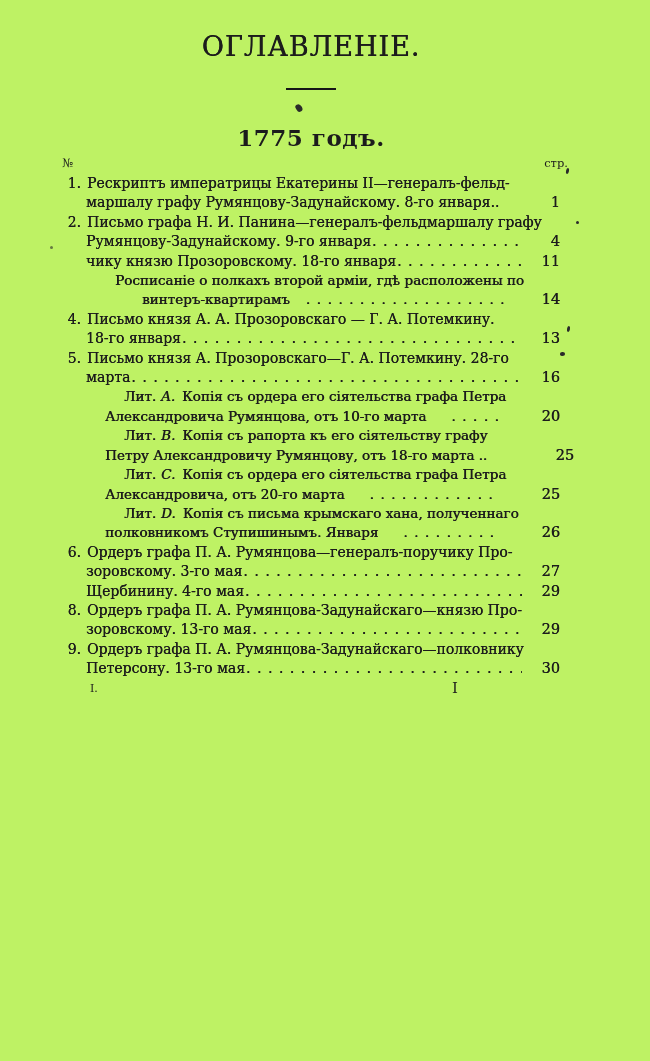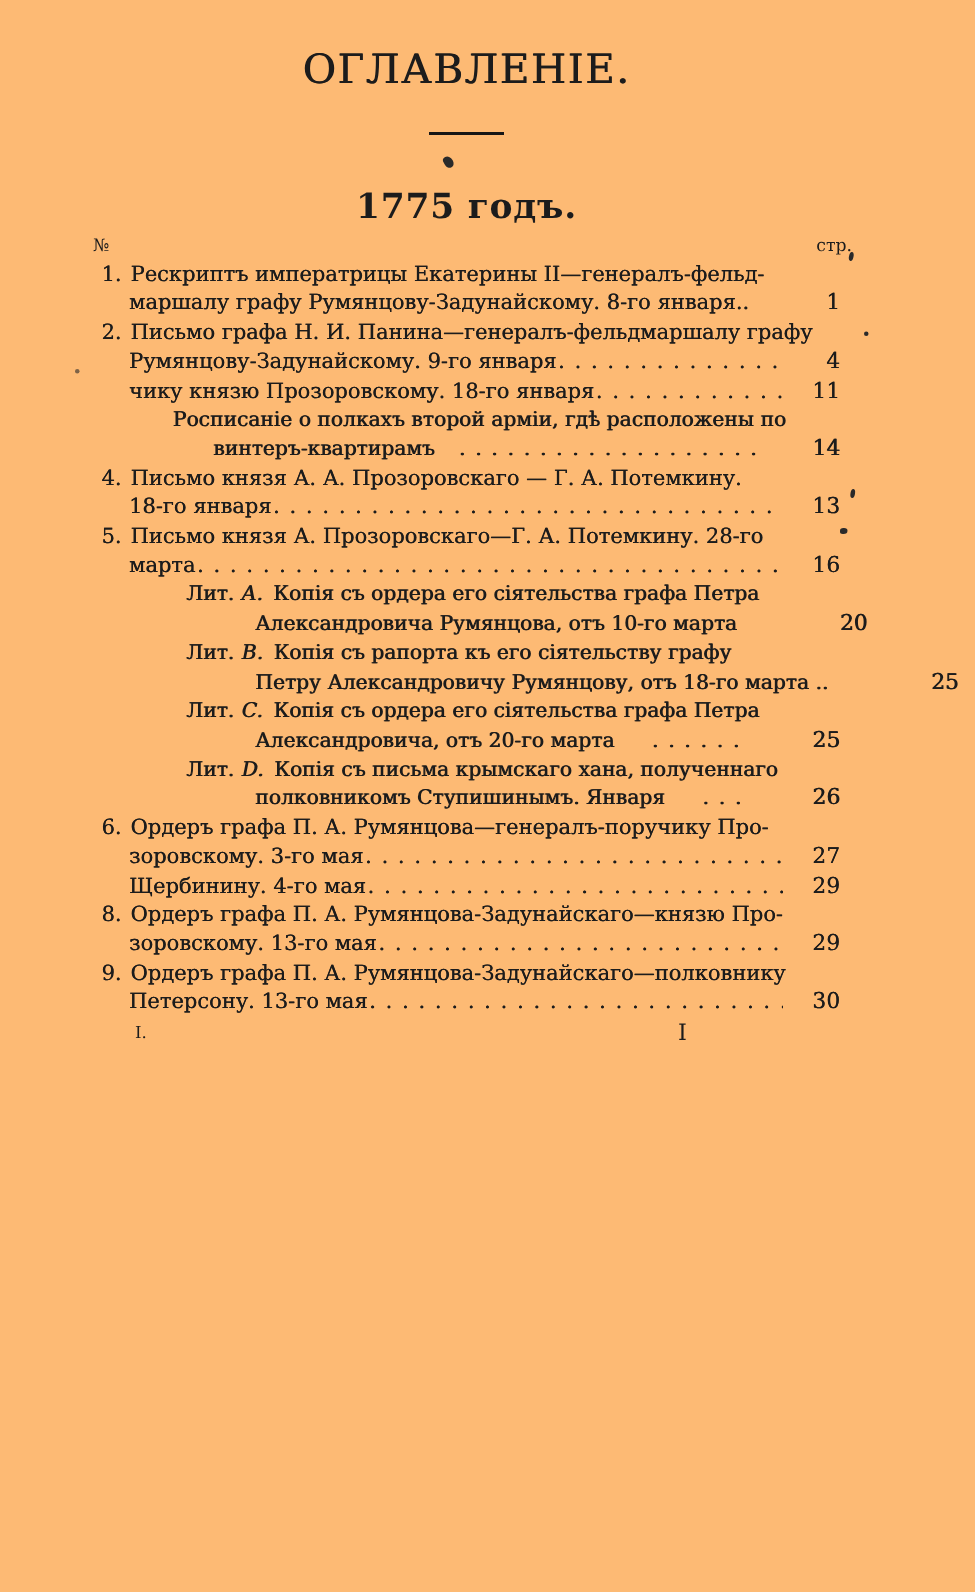--- a/index.html
+++ b/index.html
@@ -1,17 +1,17 @@
 <!DOCTYPE html>
 <html><head>
 <meta charset="utf-8">
 <style>
   html,body{margin:0;padding:0;}
   body{width:650px;height:1061px;background:#fcfcfa;}
-  .page{position:relative;width:650px;height:1061px;background:#fdba74;overflow:hidden;
+  .page{position:relative;width:650px;height:1061px;background:#bef264;overflow:hidden;
         font-family:"DejaVu Serif",serif;color:#1c1c1c;}
   .content{position:absolute;left:62px;top:0;width:498px;}
 
   .title{margin-top:33px;font-size:27px;line-height:27px;text-align:center;
          letter-spacing:1px;text-shadow:0.4px 0 0 currentColor;}
   .rule{width:50px;height:0;border-top:2.5px solid #161616;margin:28px auto 0;}
   .year{margin-top:36px;font-size:23px;line-height:24px;font-weight:bold;
         text-align:center;letter-spacing:0.5px;}
 
   .cols{display:flex;justify-content:space-between;margin-top:6px;
@@ -21,21 +21,21 @@
   .toc{margin-top:4px;}
   .entry{margin:0;}
   .line{white-space:nowrap;line-height:19.4px;font-size:14px;
         text-shadow:0.2px 0 0 currentColor;}
   .entry.sub .line,.entry.lit .line{font-size:13.5px;text-shadow:0.5px 0 0 currentColor;}
   .main .line.first{margin-left:3px;}
   .main .line.cont{margin-left:24px;justify-content:flex-end;}
   .sub  .line.first{margin-left:53px;}
   .sub  .line.cont{margin-left:80px;gap:15px;}
   .lit  .line.first{margin-left:62px;}
-  .lit  .line.cont{margin-left:108px;gap:24px;}
+  .lit  .line.cont{margin-left:43px;gap:24px;}
   .num{display:inline-block;min-width:16px;margin-right:6px;text-align:right;}
   .lit-prefix{margin-right:5px;}
   .lit-letter{font-style:italic;margin-right:7px;}
 
   .line.last{display:flex;align-items:baseline;}
   .line.last .t{flex:none;}
   .leader{flex:1 1 auto;min-width:0;overflow:hidden;white-space:nowrap;margin:0 8px 0 1px;}
   .leader::after{content:"...........................................................................";
                  letter-spacing:6.5px;}
   .leader.off::after{content:"";}

